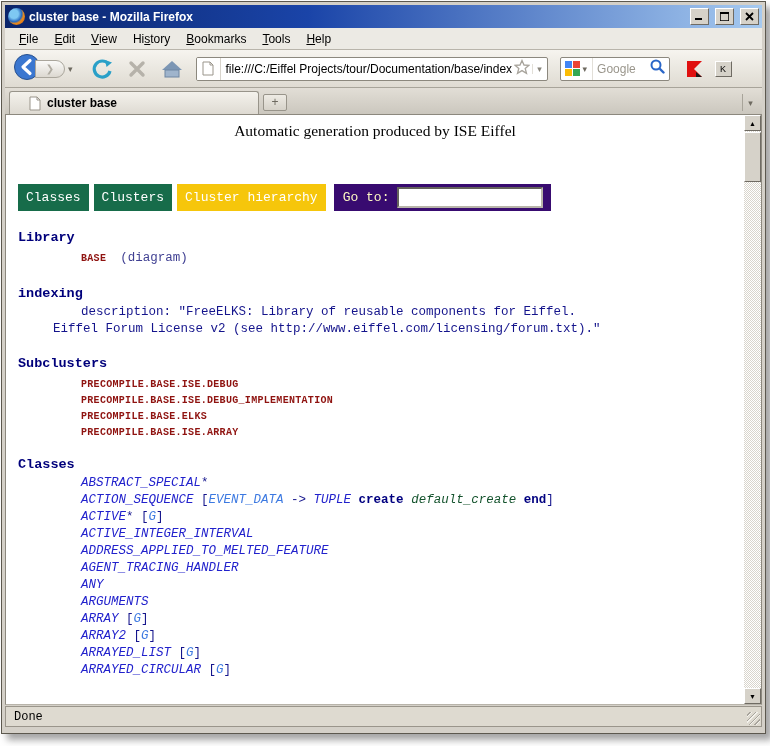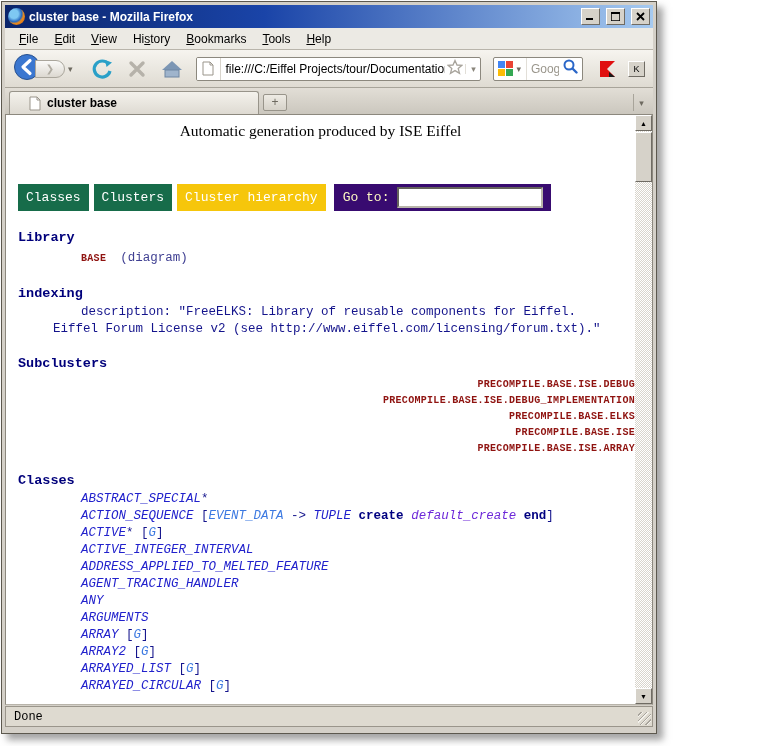--- a/index.html
+++ b/index.html
@@ -1,20 +1,20 @@
 <!DOCTYPE html>
 <html><head>
 <meta charset="utf-8">
 <style>
   html,body{margin:0;padding:0;background:#fff;}
   body{width:770px;height:746px;overflow:hidden;font-family:"Liberation Sans",sans-serif;}
   *{box-sizing:border-box;}
 
   
-  .window{position:absolute;left:1px;top:1px;width:656px;height:733px;
+  .window{position:absolute;left:1px;top:1px;width:765px;height:733px;
     background:#D4D0C8;border:1px solid #5c584e;padding:3px;
     box-shadow:6px 6px 7px rgba(90,90,90,.55);}
   .titlebar{height:23px;display:flex;align-items:center;gap:4px;padding:0 3px;
     background:linear-gradient(90deg,#0a246a 0%,#1a44a8 40%,#a6caf0 100%);}
   .titlebar .ttext{color:#fff;font-size:12px;font-weight:bold;flex:1;white-space:nowrap;overflow:hidden;}
   .tbtn{width:19px;height:17px;background:#D6D2C9;border:1px solid;border-color:#fff #6f6b63 #6f6b63 #fff;
     display:flex;align-items:center;justify-content:center;margin-left:2px;}
   .fxicon{width:17px;height:17px;border-radius:50%;
     background:radial-gradient(circle at 35% 35%,#7ec8f2 0 28%,#2a6bc0 50%,#e88a1c 62%,#c4581a 100%);}
 
@@ -59,37 +59,37 @@
   .banner{margin-top:7px;text-align:center;font-family:"Liberation Serif",serif;font-size:15.5px;color:#000;}
   .btnrow{margin:44px 0 0 12px;display:flex;align-items:stretch;}
   .navbtn{font-size:13px;padding:6px 8px;margin-right:5px;display:flex;align-items:center;}
   .gotopanel{display:flex;align-items:center;padding:3px 8px 3px 9px;margin-left:3px;}
   .gotolabel{font-size:13px;margin-right:8px;}
   .gotoinput{width:146px;height:21px;border:2px inset #b8b4aa;background:#fff;font-size:12px;font-family:"Liberation Mono",monospace;}
 
   .sec-h{font-size:13.5px;font-weight:bold;color:#00007B;margin-left:12px;}
   .h-library{margin-top:19px;}
   .librow{margin:6px 0 0 75px;display:flex;align-items:baseline;gap:14px;}
-  .redtxt{font-size:10px;font-weight:bold;color:#8F1310;letter-spacing:.3px;text-align:right;}
+  .redtxt{font-size:10px;font-weight:bold;color:#8F1310;letter-spacing:.3px;}
   .diag{font-size:12.5px;color:#3F3F92;}
   .h-indexing{margin-top:21px;}
   .descline{font-size:12.5px;color:#14148C;line-height:17px;}
   .desc1{margin:3px 0 0 75px;}
   .desc2{margin-left:47px;}
   .h-subclusters{margin-top:18px;}
   .sublist{margin:6px 0 0 75px;}
   .sublist .subitem{line-height:16px;}
   .h-classes{margin-top:16px;}
   .classlist{margin:3px 0 0 75px;}
   .classrow{line-height:17px;font-size:12.5px;white-space:nowrap;}
   .seg-cls{color:#2121CC;font-style:italic;}
   .seg-pln{color:#14148C;}
   .seg-gen{color:#3C79E1;font-style:italic;}
   .seg-kw{color:#000080;font-weight:bold;}
-  .seg-ftr{color:#6d28d9;font-style:italic;text-align:right;}
+  .seg-ftr{color:#14532d;font-style:italic;text-align:right;}
 
   
   .scrollbar{position:absolute;right:0;top:0;bottom:0;width:17px;
     background:#fff;
     background-image:linear-gradient(45deg,#d9d5cc 25%,transparent 25%,transparent 75%,#d9d5cc 75%),
                      linear-gradient(45deg,#d9d5cc 25%,transparent 25%,transparent 75%,#d9d5cc 75%);
     background-size:2px 2px;background-position:0 0,1px 1px;}
   .sbtn{position:absolute;left:0;width:17px;height:16px;background:#D6D2C9;
     border:1px solid;border-color:#fff #6f6b63 #6f6b63 #fff;
     display:flex;align-items:center;justify-content:center;font-size:7px;color:#000;}
@@ -248,21 +248,20 @@
 
       <div class="sec-h h-indexing">indexing</div>
       <div class="descline desc1">description: "FreeELKS: Library of reusable components for Eiffel.</div>
       <div class="descline desc2">Eiffel Forum License v2 (see http://www.eiffel.com/licensing/forum.txt)."</div>
 
       <div class="sec-h h-subclusters">Subclusters</div>
       <div class="sublist" id="sublist">
           <div class="subitem redtxt">PRECOMPILE.BASE.ISE.DEBUG</div>
           <div class="subitem redtxt">PRECOMPILE.BASE.ISE.DEBUG_IMPLEMENTATION</div>
           <div class="subitem redtxt">PRECOMPILE.BASE.ELKS</div>
-          <div class="subitem redtxt">PRECOMPILE.BASE.ISE</div>
           <div class="subitem redtxt">PRECOMPILE.BASE.ISE.ARRAY</div>
         </div>
 
       <div class="sec-h h-classes">Classes</div>
       <div class="classlist" id="classlist">
           <div class="classrow"><span class="seg-cls">ABSTRACT_SPECIAL</span><span class="seg-pln">*</span></div>
           <div class="classrow"><span class="seg-cls">ACTION_SEQUENCE</span><span class="seg-pln"> [</span><span class="seg-gen">EVENT_DATA</span><span class="seg-pln"> -&gt; </span><span class="seg-cls">TUPLE</span><span class="seg-pln"> </span><span class="seg-kw">create</span><span class="seg-pln"> </span><span class="seg-ftr">default_create</span><span class="seg-pln"> </span><span class="seg-kw">end</span><span class="seg-pln">]</span></div>
           <div class="classrow"><span class="seg-cls">ACTIVE</span><span class="seg-pln">* [</span><span class="seg-gen">G</span><span class="seg-pln">]</span></div>
           <div class="classrow"><span class="seg-cls">ACTIVE_INTEGER_INTERVAL</span></div>
           <div class="classrow"><span class="seg-cls">ADDRESS_APPLIED_TO_MELTED_FEATURE</span></div>

